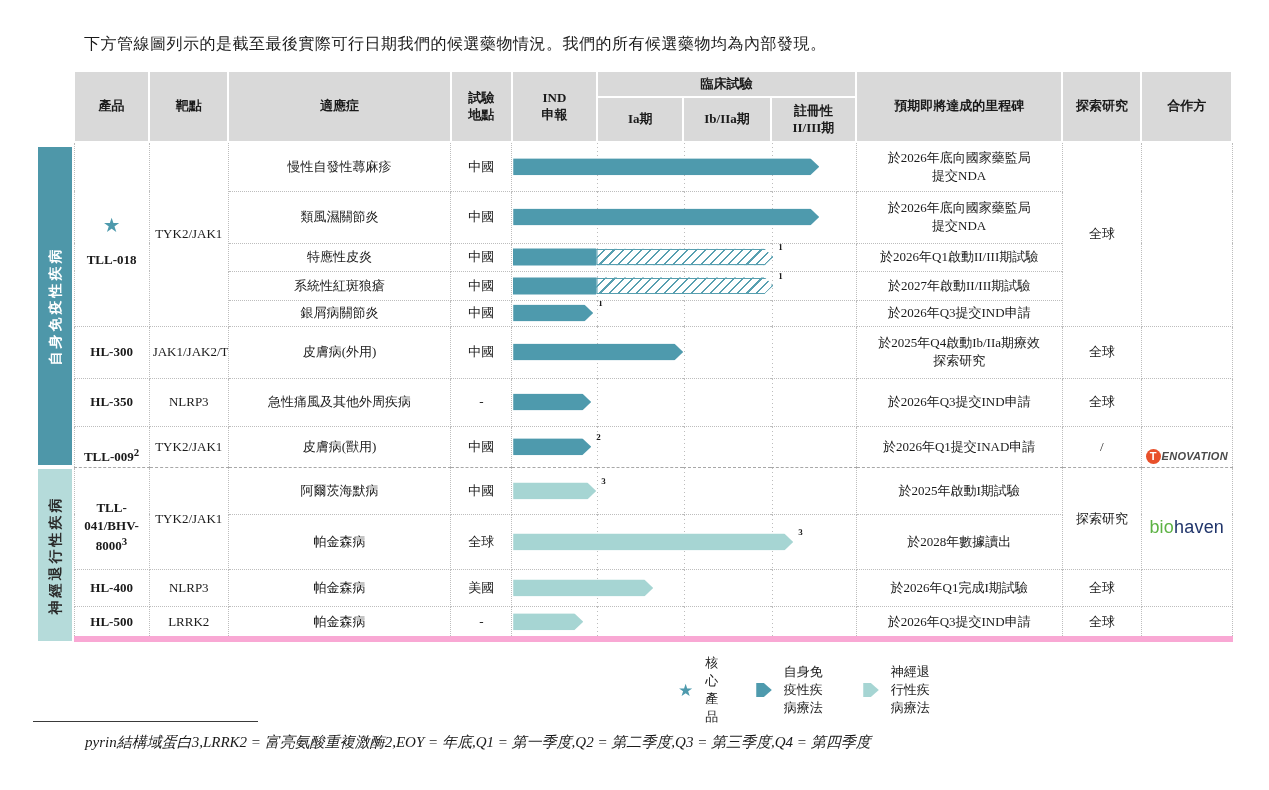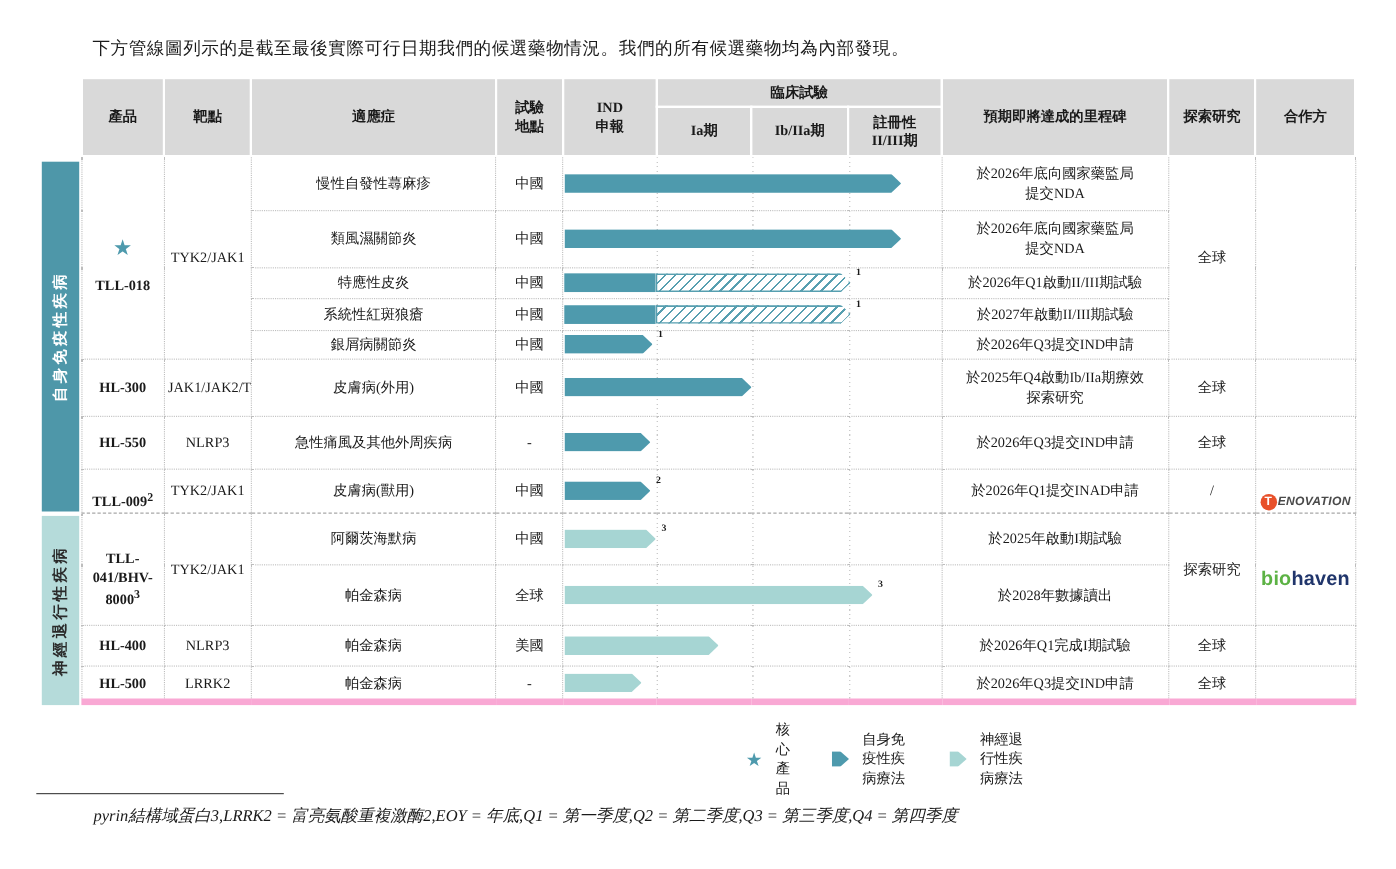--- a/index.html
+++ b/index.html
@@ -46,21 +46,21 @@
   .seg-hatch{background-color:#fff;
     background-image:repeating-linear-gradient(135deg,#579fb0 0 1.5px,transparent 1.5px 6.5px);
     box-shadow:inset 0 0 0 1.5px #579fb0;}
   .bar-sup{position:absolute;top:calc(50% - 16px);font-size:9px;font-weight:bold;}
 
   
   .teno{display:inline-flex;align-items:center;gap:1px;font-family:"Liberation Sans",sans-serif;}
   .teno-circle{width:15px;height:15px;border-radius:50%;background:#e8502a;color:#fff;font-weight:bold;
     font-size:11px;display:inline-flex;align-items:center;justify-content:center;font-style:normal;}
   .teno-rest{font-style:italic;font-weight:bold;color:#4a4a4a;font-size:11px;letter-spacing:.3px;}
-  .biohaven{font-family:"Liberation Sans",sans-serif;font-weight:bold;font-size:18px;letter-spacing:.2px;}
+  .biohaven{font-family:"Liberation Sans",sans-serif;font-weight:normal;font-size:18px;letter-spacing:.2px;}
   .biohaven .bio{color:#5cb244;}
   .biohaven .haven{color:#20356b;}
 
   
   .legend{position:absolute;left:640px;top:584px;display:flex;align-items:center;gap:38px;font-size:13px;}
   .legend-item{display:flex;align-items:center;gap:12px;}
   .legend-star{color:#4e9aad;font-size:17px;}
   .legend-arrow{width:44px;height:14px;clip-path:polygon(0 0,calc(100% - 8px) 0,100% 50%,calc(100% - 8px) 100%,0 100%);}
   .la-dark{background:#4e9aad;}
   .la-light{background:#a6d5d3;}
@@ -165,21 +165,21 @@
         <td>JAK1/JAK2/TYK2</td>
         <td>皮膚病(外用)</td>
         <td>中國</td>
         <td colspan="4" class="bar-cell"><div class="bar bar-dark"><div class="seg seg-solid seg-tip" style="width: 170px;"></div></div></td>
         <td>於2025年Q4啟動Ib/IIa期療效
 探索研究</td>
         <td>全球</td>
         <td></td>
       </tr>
       <tr style="height:48px">
-        <td class="c-prod">HL-550</td>
+        <td class="c-prod">HL-350</td>
         <td>NLRP3</td>
         <td>急性痛風及其他外周疾病</td>
         <td>-</td>
         <td colspan="4" class="bar-cell"><div class="bar bar-dark"><div class="seg seg-solid seg-tip" style="width: 78px;"></div></div></td>
         <td>於2026年Q3提交IND申請</td>
         <td>全球</td>
         <td></td>
       </tr>
       <tr style="height:36px" class="gsep">
         <td class="c-prod">

